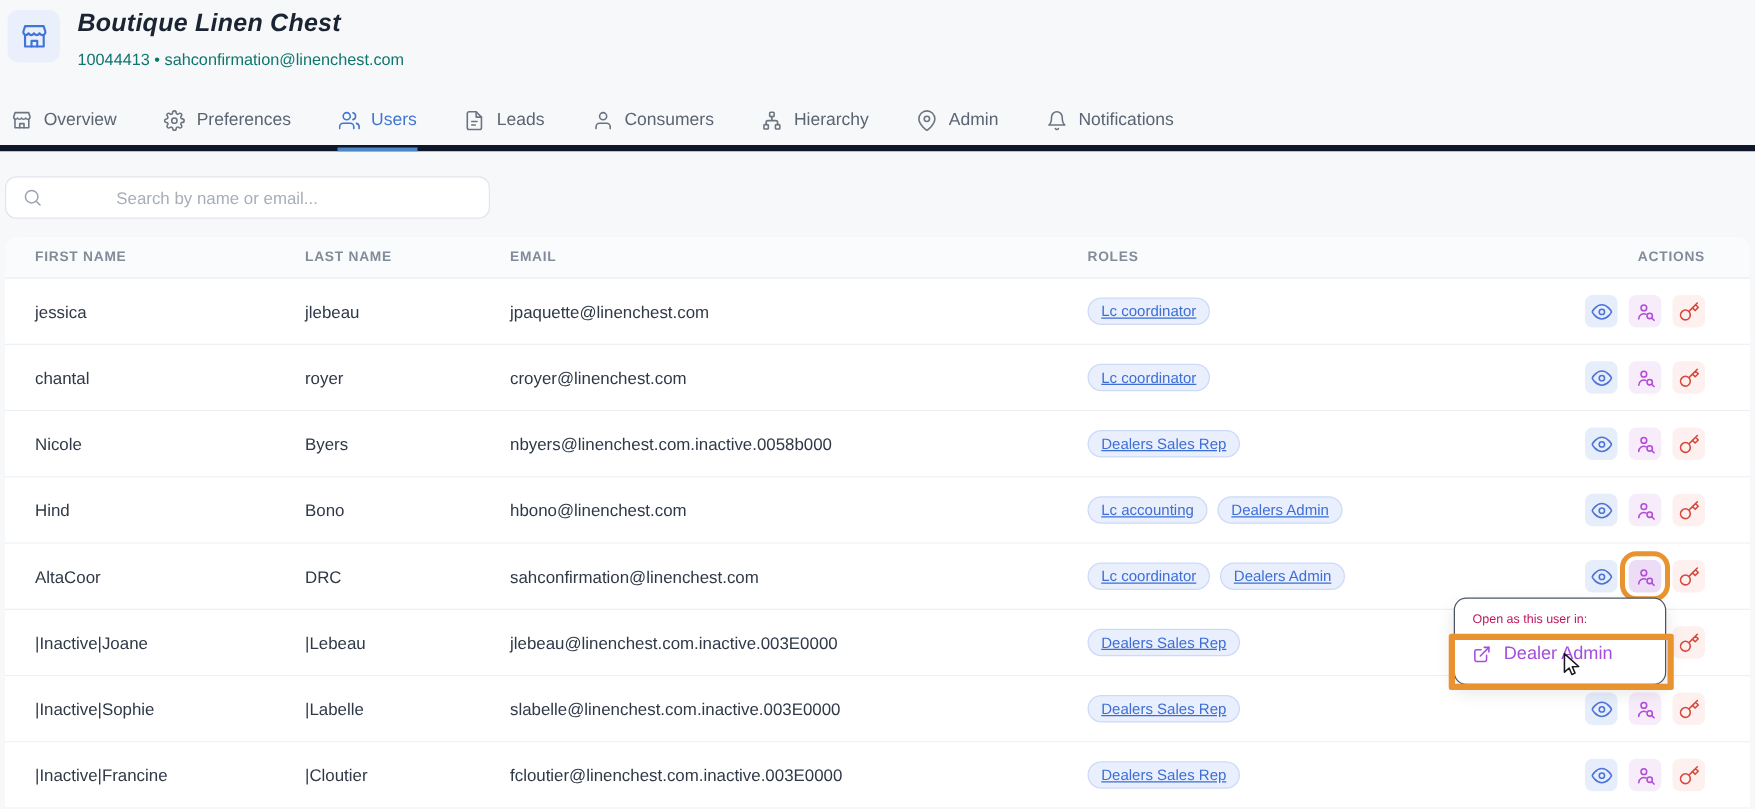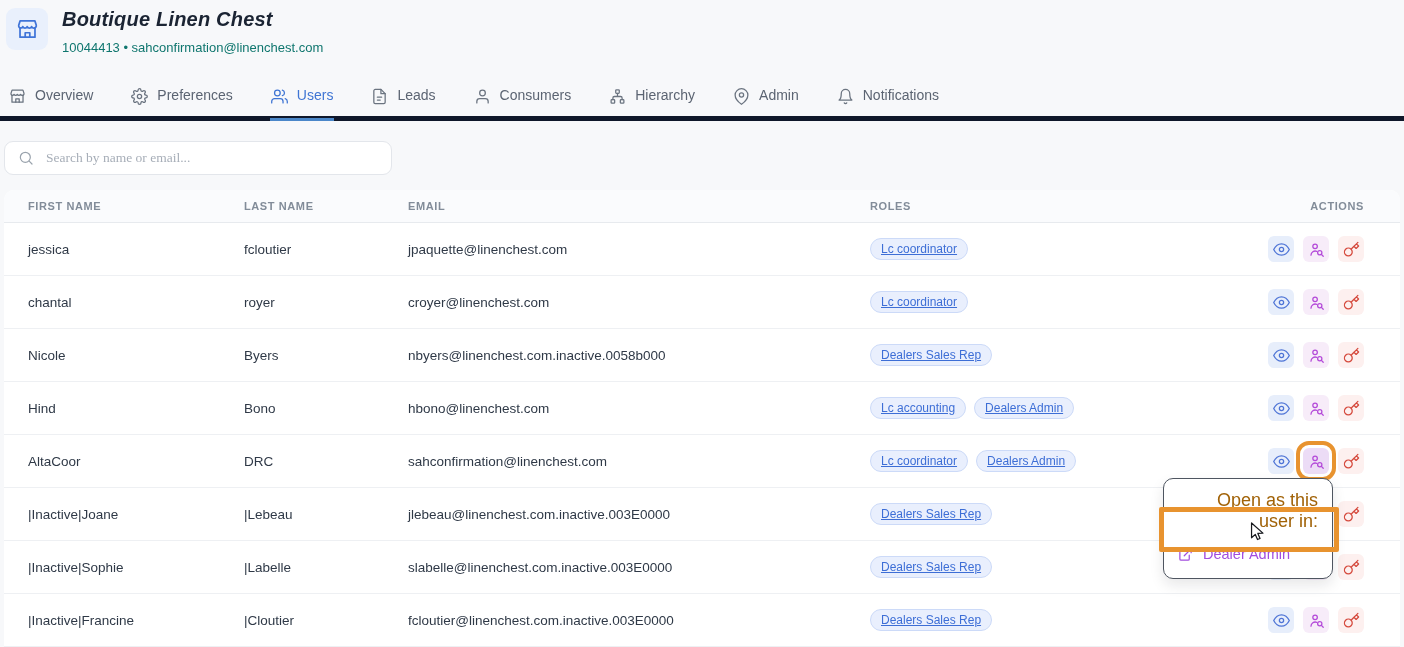--- a/index.html
+++ b/index.html
@@ -28,21 +28,21 @@
   .tab .icn { width: 17px; height: 17px; color: #6b7480; margin-top: 1px; }
   .tab.active { color: #3f75d4; border-color: #4b87c9; }
   .tab.active .icn { color: #3f75d4; }
 
   
   .search-wrap { position: absolute; left: 4px; top: 141px; width: 388px; height: 34px;
                  background: #fff; border: 1px solid #e3e6eb; border-radius: 9px;
                  display: flex; align-items: center; gap: 10px; padding: 0 13px; }
   .search-wrap .icn { width: 16px; height: 16px; color: #9aa3ad; }
   .search-input { border: none; outline: none; flex: 1; font-size: 13.5px; color: #2b3442;
-                  background: transparent; font-family: Liberation Serif, serif; }
+                  background: transparent; font-family: Liberation Sans, sans-serif; margin-left: 47px; }
   .search-input::placeholder { color: #a7aeb8; }
 
   
   .table { position: absolute; left: 4px; top: 190px; width: 1396px; height: 457px;
            background: #fff; border-radius: 10px 10px 0 0; overflow: hidden; }
   .thead, .row { display: grid; grid-template-columns: 216px 164px 462px 1fr 140px;
                  padding: 0 36px 0 24px; align-items: center; }
   .thead { height: 33px; background: #fafbfd; border-bottom: 1px solid #e7eaee;
            font-size: 11px; font-weight: 600; letter-spacing: .6px; color: #828c99; }
   .th.c-actions { text-align: right; }
@@ -56,21 +56,21 @@
   .abtn svg { width: 17px; height: 17px; }
   .abtn.view { background: #e7eefb; color: #4e74d6; }
   .abtn.open-as { background: #f7ecf9; color: #b44bd9; }
   .abtn.open-as.hl { background: #ecdcf6; outline: 4px solid #e8932f; outline-offset: 3px; }
   .abtn.reset { background: #fdf0ef; color: #d5493c; }
 
   
   .popup { position: absolute; left: 1163px; top: 478px; width: 170px; background: #fff;
            border: 1px solid #4e5560; border-radius: 10px; z-index: 5;
            box-shadow: 0 6px 14px rgba(20,24,34,.10); padding: 9px 0 9px; }
-  .popup-title { font-size: 18px; color: #a16207; padding: 2px 14px 7px; text-align: right; }
+  .popup-title { font-size: 10px; color: #be185d; padding: 2px 14px 7px; }
   .popup-item { display: flex; align-items: center; gap: 10px; padding: 7px 14px;
                 font-size: 14.5px; color: #a34ede; cursor: pointer; }
   .popup-item .icn { width: 15px; height: 15px; }
 
   
   .hl-item { position: absolute; left: 1159px; top: 507px; width: 180px; height: 45px;
              border: 5px solid #e8932f; border-radius: 2px; z-index: 6; pointer-events: none; }
   .cursor { position: absolute; left: 1247px; top: 521px; width: 21px; height: 21px; z-index: 7; pointer-events: none; }
 </style>
 </head>
@@ -188,21 +188,21 @@
   <div class="thead">
       <div class="th c-first">FIRST NAME</div>
       <div class="th c-last">LAST NAME</div>
       <div class="th c-email">EMAIL</div>
       <div class="th c-roles">ROLES</div>
       <div class="th c-actions">ACTIONS</div>
     </div>
   <div>
       <div class="row">
         <div class="c-first">jessica</div>
-        <div class="c-last">fcloutier</div>
+        <div class="c-last">jlebeau</div>
         <div class="c-email">jpaquette@linenchest.com</div>
         <div class="c-roles roles">
           <span class="pill">Lc coordinator</span>
         </div>
         <div class="c-actions acts">
           <span class="abtn view">
             <span class="icn">
               <svg viewBox="0 0 24 24" fill="none" stroke="currentColor" stroke-width="1.8" stroke-linecap="round" stroke-linejoin="round">
                 <path d="M1 12s4-8 11-8 11 8 11 8-4 8-11 8-11-8-11-8z"></path>
                 <circle cx="12" cy="12" r="3"></circle>

